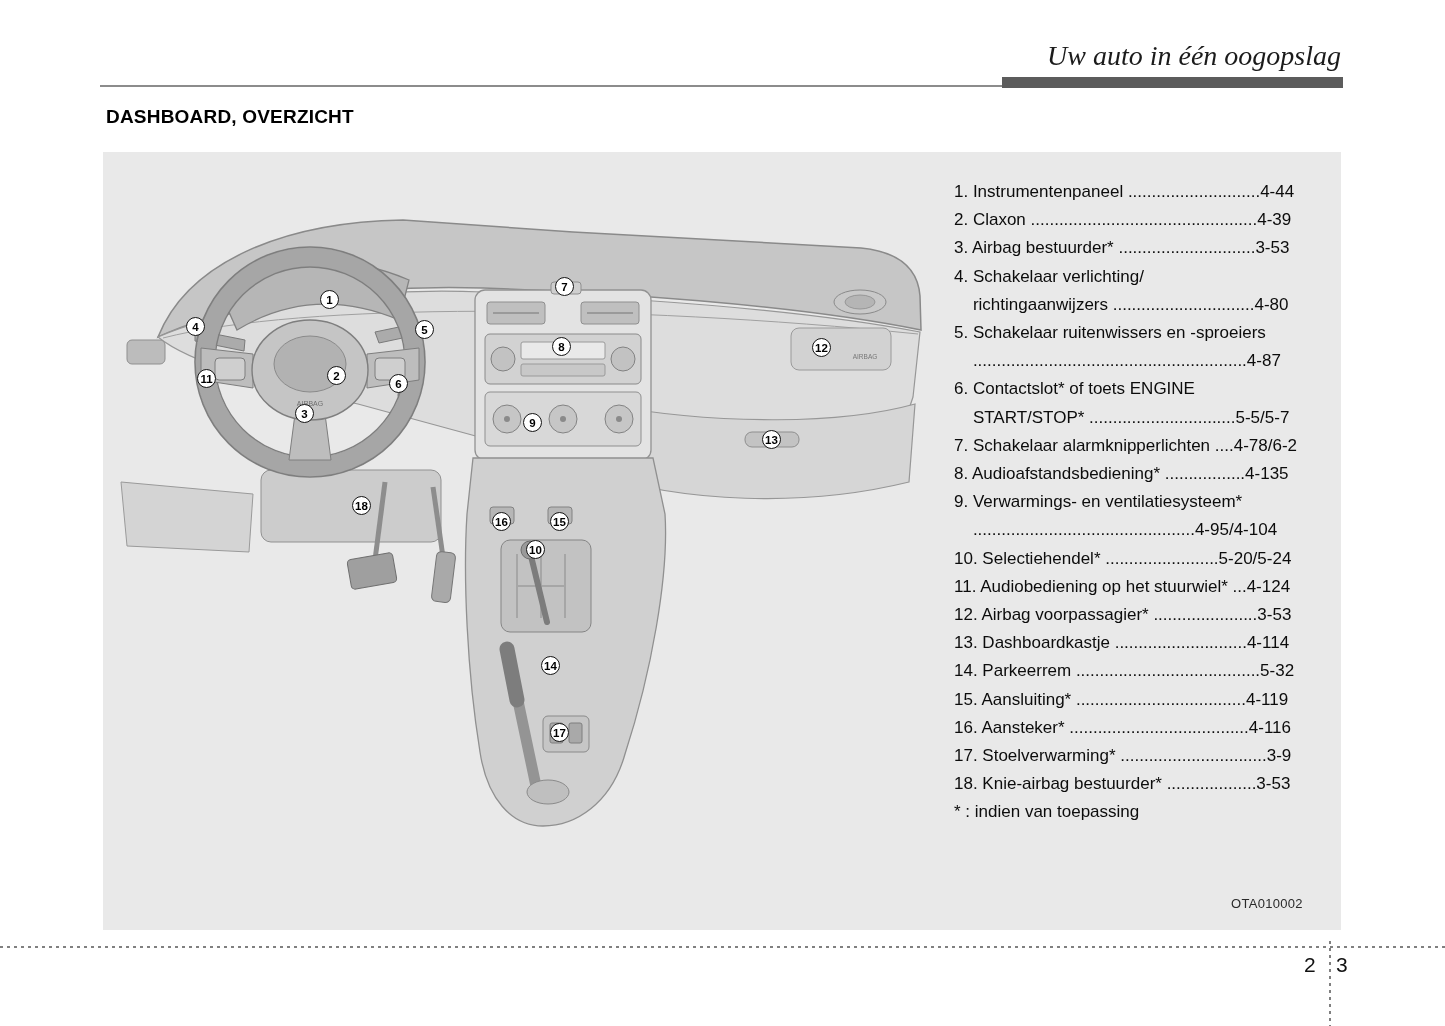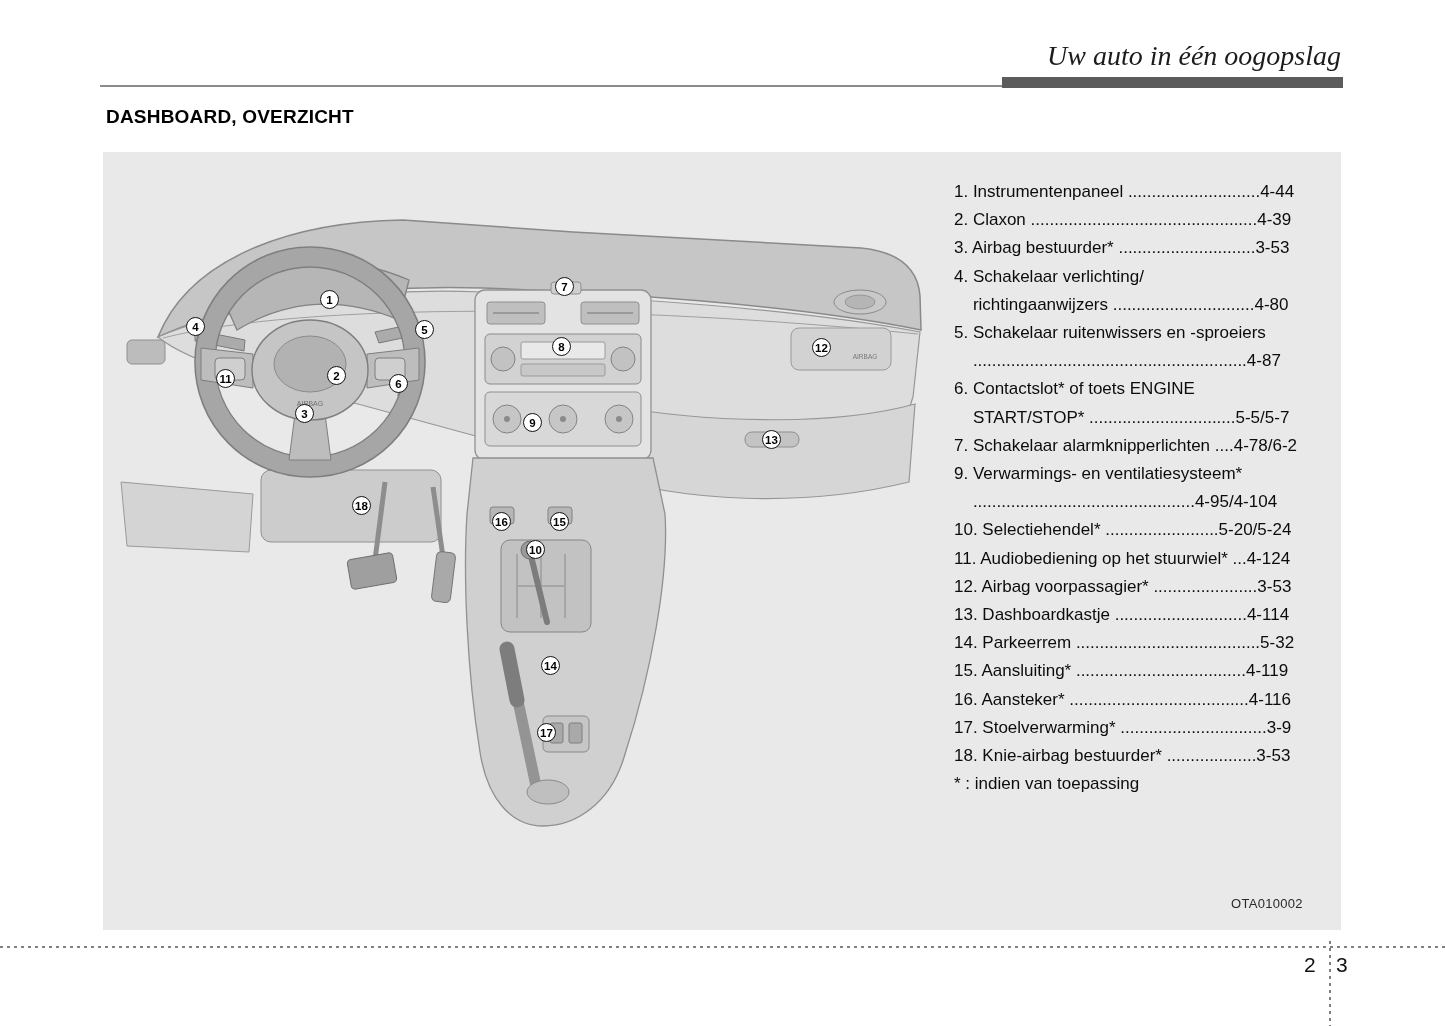--- a/index.html
+++ b/index.html
@@ -145,40 +145,41 @@
   <div class="callout" style="left:227px; top:148px;">1</div>
   <div class="callout" style="left:234px; top:224px;">2</div>
   <div class="callout" style="left:202px; top:262px;">3</div>
   <div class="callout" style="left:93px;  top:175px;">4</div>
   <div class="callout" style="left:322px; top:178px;">5</div>
   <div class="callout" style="left:296px; top:232px;">6</div>
   <div class="callout" style="left:462px; top:135px;">7</div>
   <div class="callout" style="left:459px; top:195px;">8</div>
   <div class="callout" style="left:430px; top:271px;">9</div>
   <div class="callout" style="left:433px; top:398px;">10</div>
-  <div class="callout" style="left:123px; top:227px;">11</div>
+  <div class="callout" style="left:104px; top:227px;">11</div>
   <div class="callout" style="left:719px; top:196px;">12</div>
   <div class="callout" style="left:669px; top:288px;">13</div>
   <div class="callout" style="left:416px; top:514px;margin-left:22px;">14</div>
   <div class="callout" style="left:457px; top:370px;">15</div>
   <div class="callout" style="left:399px; top:370px;">16</div>
-  <div class="callout" style="left:444px; top:581px;">17</div>
+  <div class="callout" style="left:457px; top:581px;">17</div>
   <div class="callout" style="left:259px; top:354px;">18</div>
 
   <div class="legend">
     <div class="legend-item">1. Instrumentenpaneel ............................4-44</div>
     <div class="legend-item">2. Claxon ................................................4-39</div>
     <div class="legend-item">3. Airbag bestuurder* .............................3-53</div>
     <div class="legend-item">4. Schakelaar verlichting/
     richtingaanwijzers ..............................4-80</div>
     <div class="legend-item">5. Schakelaar ruitenwissers en -sproeiers
     ..........................................................4-87</div>
     <div class="legend-item">6. Contactslot* of toets ENGINE
     START/STOP* ...............................5-5/5-7</div>
     <div class="legend-item">7. Schakelaar alarmknipperlichten ....4-78/6-2</div>
+    <div class="legend-item">8. Audioafstandsbediening* .................4-135</div>
     <div class="legend-item">9. Verwarmings- en ventilatiesysteem*
     ...............................................4-95/4-104</div>
     <div class="legend-item">10. Selectiehendel* ........................5-20/5-24</div>
     <div class="legend-item">11. Audiobediening op het stuurwiel* ...4-124</div>
     <div class="legend-item">12. Airbag voorpassagier* ......................3-53</div>
     <div class="legend-item">13. Dashboardkastje ............................4-114</div>
     <div class="legend-item">14. Parkeerrem .......................................5-32</div>
     <div class="legend-item">15. Aansluiting* ....................................4-119</div>
     <div class="legend-item">16. Aansteker* ......................................4-116</div>
     <div class="legend-item">17. Stoelverwarming* ...............................3-9</div>

